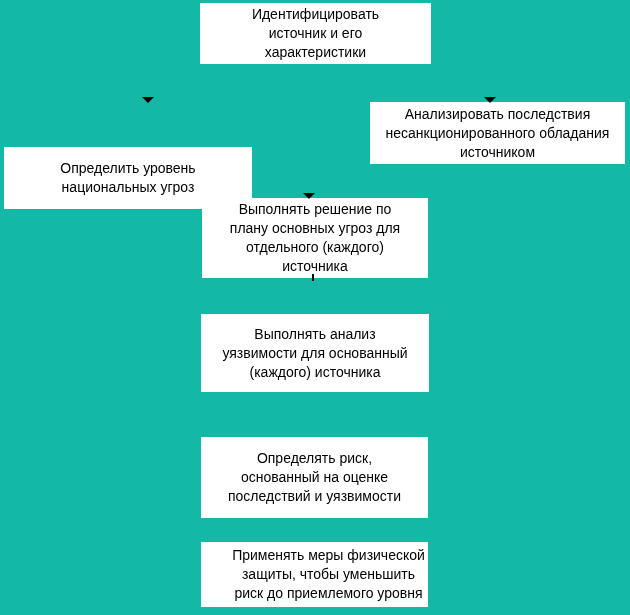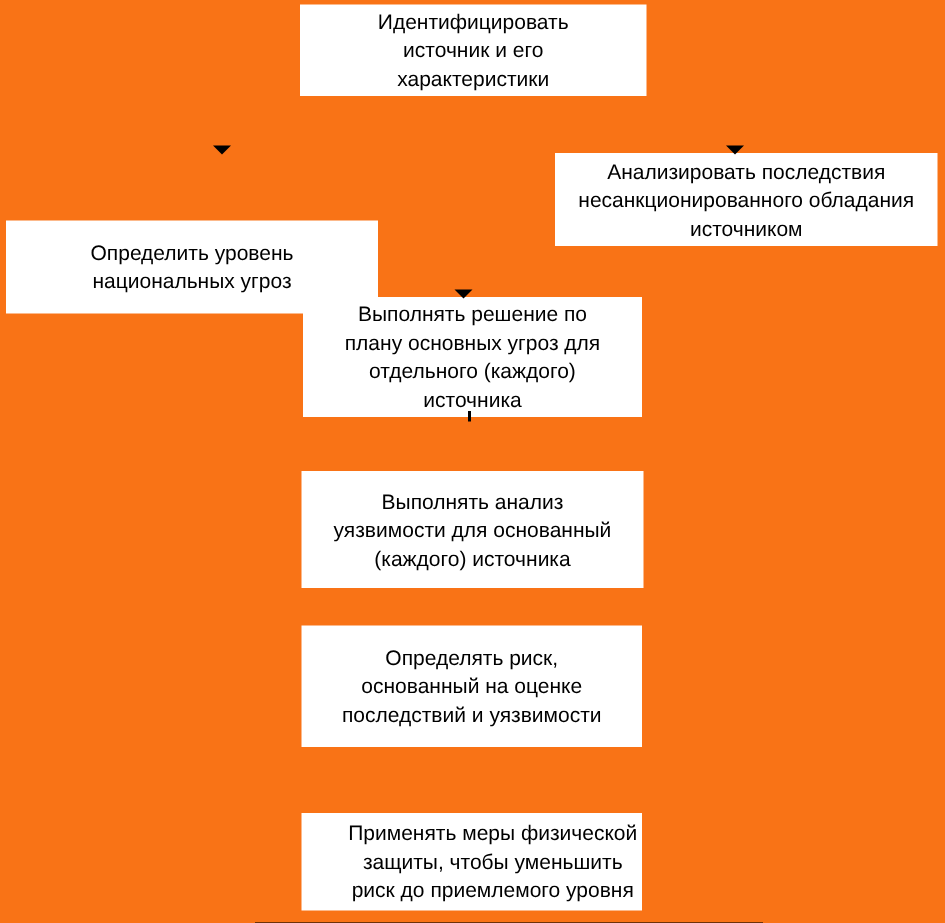--- a/index.html
+++ b/index.html
@@ -4,21 +4,21 @@
 <style>
   html, body {
     margin: 0;
     padding: 0;
     background: #000000;
   }
   #stage {
     position: relative;
     width: 630px;
     height: 615px;
-    background: #f97316;
+    background: #14b8a6;
     overflow: hidden;
     font-family: "Liberation Sans", "DejaVu Sans", sans-serif;
   }
   .flow-box {
     position: absolute;
     background: #ffffff;
     color: #000000;
     display: flex;
     align-items: center;
     justify-content: center;
@@ -27,21 +27,21 @@
     line-height: 19px;
     white-space: pre-line;
     box-sizing: border-box;
   }
   
   #box-identify        { left: 200px; top: 3px;   width: 231px; height: 61px; }
   #box-national-threat { left: 4px;   top: 102px; width: 248px; height: 62px; margin-top: 45px; }
   #box-consequences    { left: 370px; top: 102px; width: 255px; height: 62px; }
   #box-decision        { left: 202px; top: 198px; width: 226px; height: 80px; }
   #box-vulnerability   { left: 201px; top: 314px; width: 228px; height: 78px; }
-  #box-risk            { left: 201px; top: 417px; width: 227px; height: 81px; }
+  #box-risk            { left: 201px; top: 437px; width: 227px; height: 81px; }
   #box-measures        { left: 201px; top: 542px; width: 227px; height: 65px; padding-left: 28px; }
 
   
   .arrow-tip {
     position: absolute;
     width: 0;
     height: 0;
     border-left: 6px solid transparent;
     border-right: 6px solid transparent;
     border-top: 6px solid #000000;

